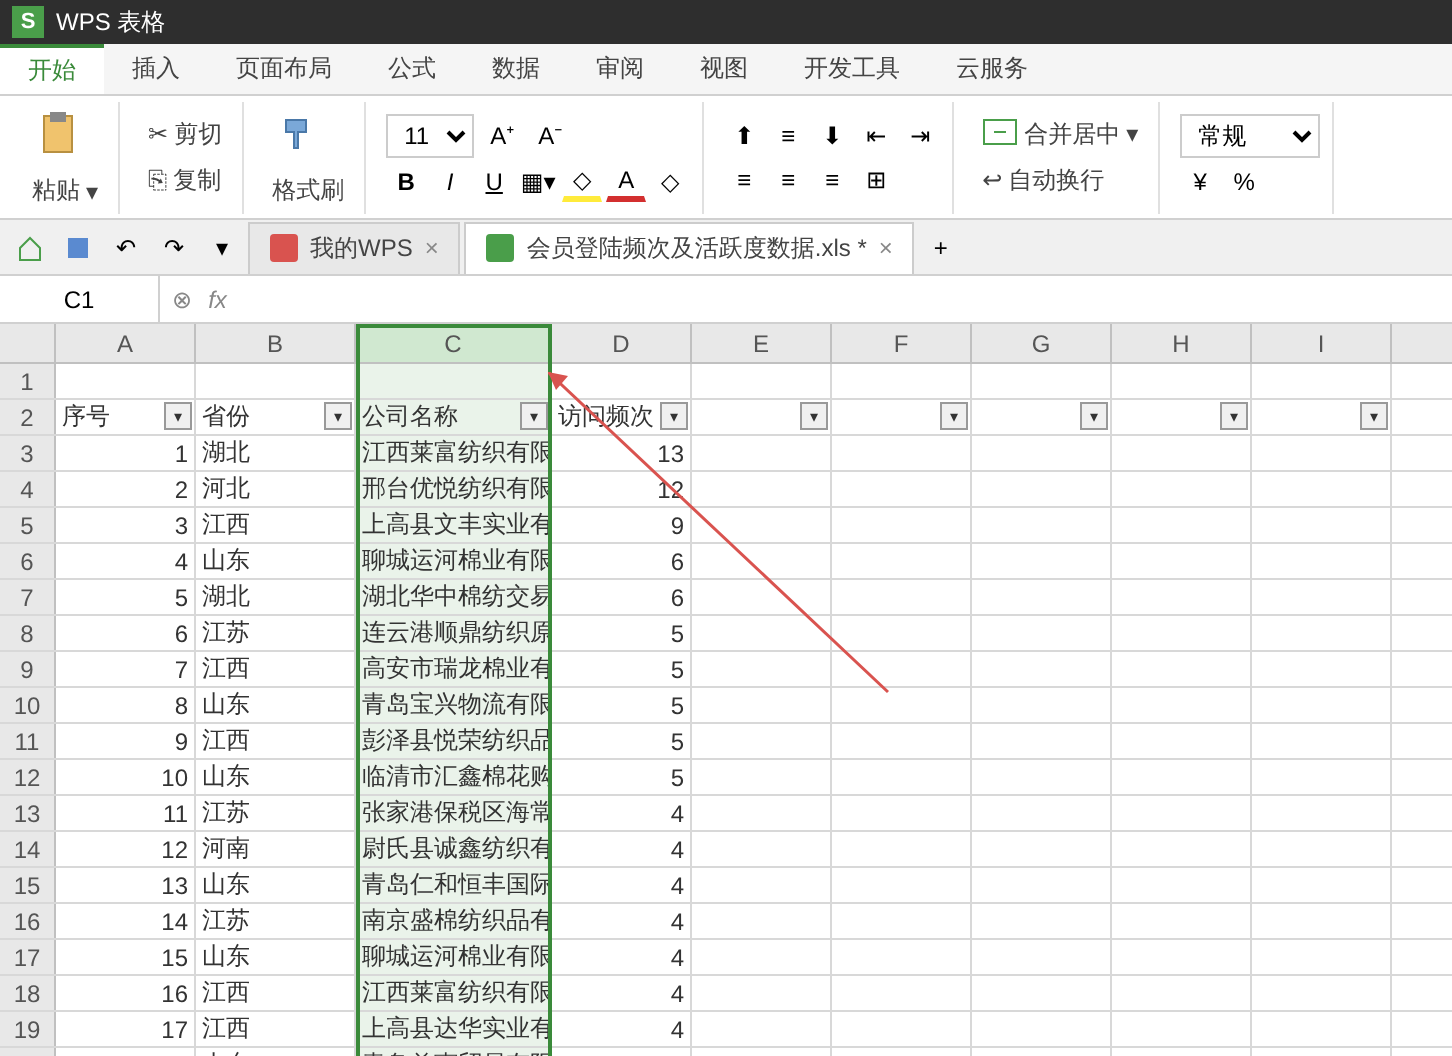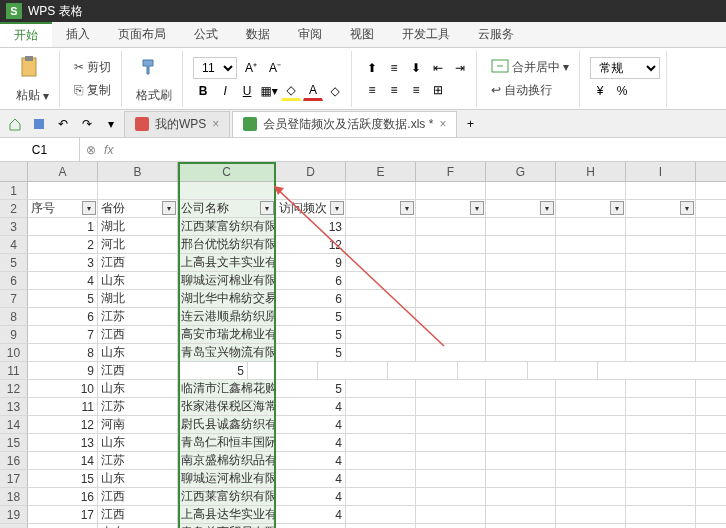--- a/index.html
+++ b/index.html
@@ -338,20 +338,21 @@
         <div class="cell colE" style="width: 70px;"></div>
         <div class="cell colF" style="width: 70px;"></div>
         <div class="cell colG" style="width: 70px;"></div>
         <div class="cell colH" style="width: 70px;"></div>
         <div class="cell colI" style="width: 70px;"></div>
       </div>
       <div class="row">
         <div class="rh">11</div>
         <div class="cell colA num" style="width: 70px;">9</div>
         <div class="cell colB" style="width: 80px;">江西</div>
+        <div class="cell colC sel" style="width: 98px;">彭泽县悦荣纺织品</div>
         <div class="cell colD num" style="width: 70px;">5</div>
         <div class="cell colE" style="width: 70px;"></div>
         <div class="cell colF" style="width: 70px;"></div>
         <div class="cell colG" style="width: 70px;"></div>
         <div class="cell colH" style="width: 70px;"></div>
         <div class="cell colI" style="width: 70px;"></div>
       </div>
       <div class="row">
         <div class="rh">12</div>
         <div class="cell colA num" style="width: 70px;">10</div>

